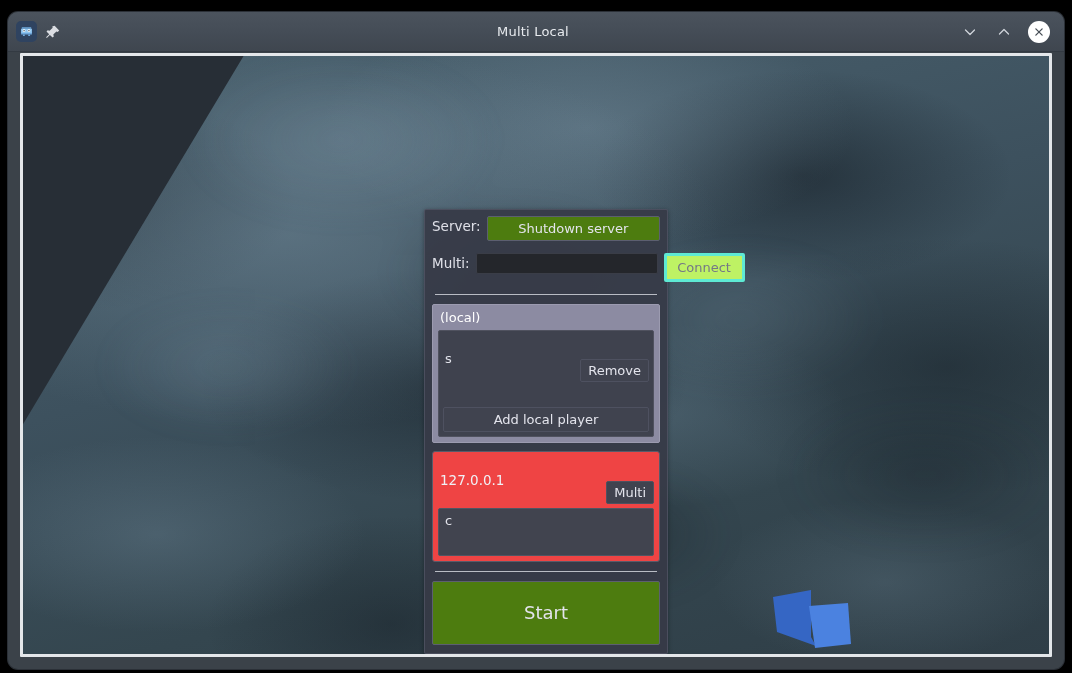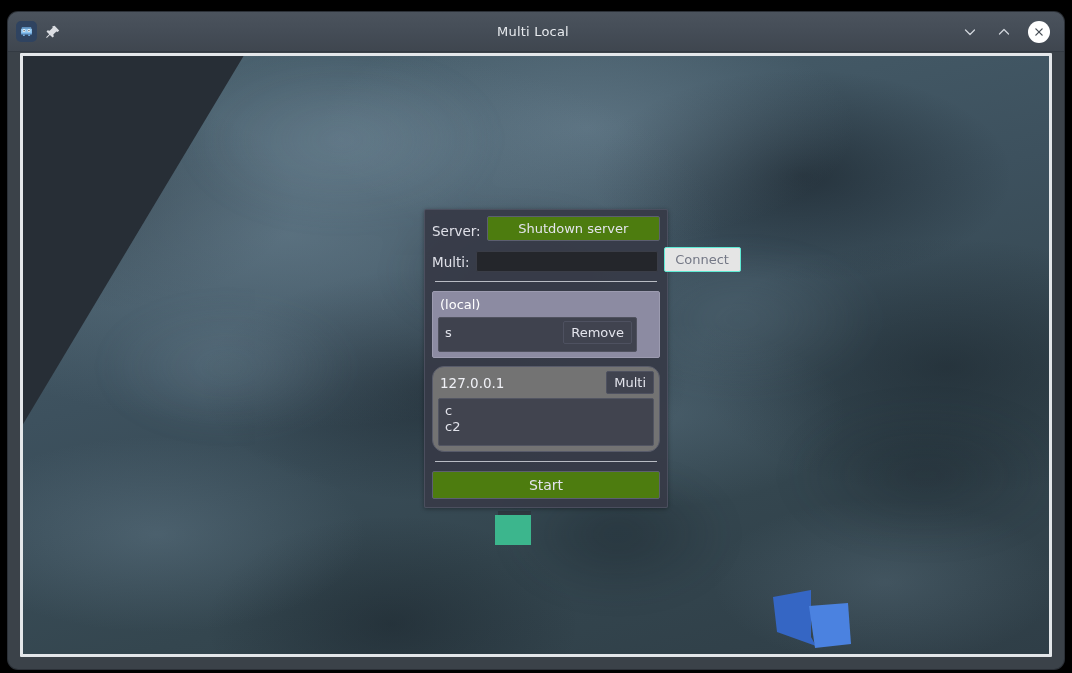--- a/index.html
+++ b/index.html
@@ -200,23 +200,23 @@
     border-radius: 2px;
     padding: 6px 7px 8px 7px;
     box-sizing: border-box;
     color: #dcdde6;
     font-size: 13px;
     box-shadow: 0 1px 4px rgba(0,0,0,0.35);
   }
 
   .row {
     display: flex;
-    align-items: flex-end;
+    align-items: flex-start;
     gap: 6px;
-    margin-bottom: 6px;
+    margin-bottom: 12px;
   }
   .row-label {
     flex: none;
     color: #dfe0e8;
     font-size: 13.5px;
     line-height: 20px;
   }
   .btn {
     background: #4d7c0f;
     border: 1px solid #5c5f70;
@@ -226,24 +226,25 @@
     font-size: 13px;
     line-height: 1;
     padding: 5px 8px;
     text-align: center;
     cursor: default;
     user-select: none;
   }
   .btn-dark {
     background: #40434f;
     border: 1px solid #4e5160;
+    margin-top: 25px;
   }
   .btn-disabled {
-    background: #e5e5e5;
-    border: 1px solid #5eead4;
+    background: #bef264;
+    border: 3px solid #5eead4;
     color: #747886;
   }
   #shutdown-server-button {
     flex: 1 1 auto;
   }
   #client-address-input {
     flex: 1 1 auto;
     background: #24262b;
     border: 1px solid #3a3d47;
     border-radius: 2px;
@@ -266,21 +267,21 @@
     height: 1px;
     background: #b9bcc4;
     margin: 9px 3px 9px 3px;
   }
 
   
   #local-group {
     background: #8c8ba2;
     border: 1px solid #9c9bb0;
     border-radius: 2px;
-    padding: 4px 22px 5px 5px;
+    padding: 4px 5px 5px 5px;
     margin-bottom: 8px;
   }
   #local-group-title {
     color: #ffffff;
     font-size: 13px;
     line-height: 18px;
     padding-left: 2px;
     margin-bottom: 3px;
   }
   #local-list {
@@ -307,23 +308,23 @@
   }
   #add-local-player-button {
     display: block;
     width: 100%;
     box-sizing: border-box;
     padding: 5px 8px;
   }
 
   
   #remote-group {
-    background: #737373;
+    background: #ef4444;
     border: 1px solid #585b6a;
-    border-radius: 12px;
+    border-radius: 3px;
     padding: 4px 5px 5px 5px;
   }
   #remote-group-header {
     display: flex;
     align-items: center;
     justify-content: space-between;
     gap: 6px;
     margin-bottom: 4px;
   }
   #remote-group-title {
@@ -345,22 +346,22 @@
   .remote-name {
     color: #e1e2ea;
     font-size: 13px;
     line-height: 16px;
   }
 
   #start-button {
     display: block;
     width: 100%;
     box-sizing: border-box;
-    padding: 6px 8px;
-    font-size: 14px;
+    padding: 22px 8px;
+    font-size: 18px;
   }
 </style>
 </head>
 <body>
 
 <div id="window-root">
 
   <div id="title-bar">
     <div class="tb-left">
       <span id="app-icon">
@@ -434,31 +435,31 @@
 
         <div class="separator"></div>
 
         <div id="local-group">
           <div id="local-group-title">(local)</div>
           <div id="local-list">
             <div class="player-row">
               <span class="player-name">s</span>
               <div id="remove-button" class="btn btn-dark">Remove</div>
             </div>
+            <div id="add-local-player-button" class="btn btn-dark">Add local player</div>
           </div>
         </div>
 
         <div id="remote-group">
           <div id="remote-group-header">
             <span id="remote-group-title">127.0.0.1</span>
             <div id="kick-button" class="btn btn-dark">Multi</div>
           </div>
           <div id="remote-list">
             <div class="remote-name">c</div>
-            <div class="remote-name">c2</div>
           </div>
         </div>
 
         <div class="separator"></div>
 
         <div id="start-button" class="btn">Start</div>
       </div>
     </div>
   </div>
 </div>

